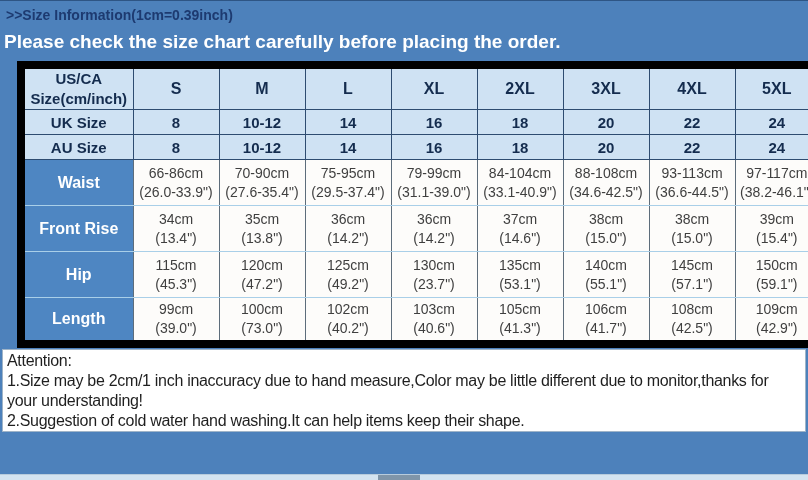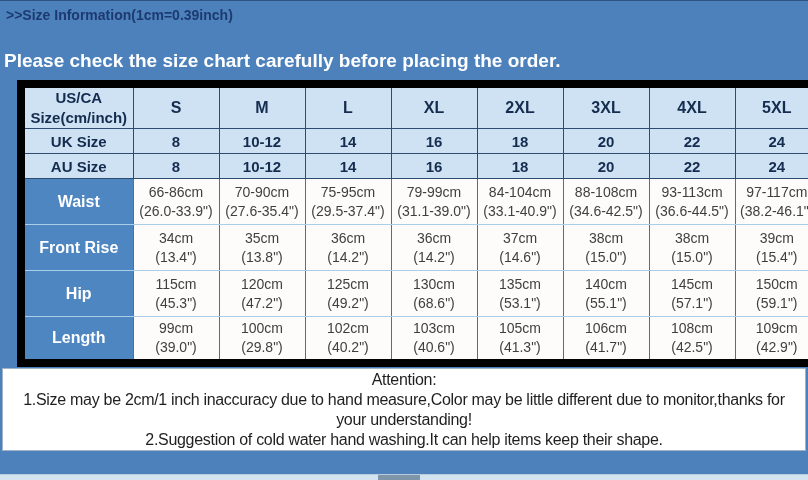--- a/index.html
+++ b/index.html
@@ -22,21 +22,20 @@
     font-weight: bold;
     color: #1d3a70;
   }
 
   .banner {
     height: 32px;
     padding: 2px 6px 0 4px;
     font-size: 19px;
     font-weight: bold;
     color: #ffffff;
-    margin-top: 19px;
   }
 
   table.size-table {
     width: 802px;
     margin: 0 17px;
     border-collapse: collapse;
     table-layout: fixed;
     background: #f0abfc;
     border: 8px solid #000000;
   }
@@ -90,21 +89,21 @@
     height: 83px;
     margin: 1px 2px 0 2px;
     padding: 1px 4px;
     background: #ffffff;
     border: 1px solid #9fb4c8;
     color: #1f1f1f;
     font-size: 16px;
     line-height: 20px;
     letter-spacing: -0.3px;
   }
-  .attention .att-line { display: block; text-align: center; }
+  .attention .att-line { display: block; }
 
   .scroll-strip {
     position: absolute;
     left: 0; bottom: 0;
     width: 808px;
     height: 6px;
     background: #d3e3f0;
     border-top: 1px solid #b7cbdc;
   }
   .scroll-thumb {
@@ -216,37 +215,37 @@
 
       <tr class="measure-row">
         <th class="mlabel">Hip</th>
         <td class="mcell">115cm
 (45.3")</td>
         <td class="mcell">120cm
 (47.2")</td>
         <td class="mcell">125cm
 (49.2")</td>
         <td class="mcell">130cm
-(68.6")</td>
+(23.7")</td>
         <td class="mcell">135cm
 (53.1")</td>
         <td class="mcell">140cm
 (55.1")</td>
         <td class="mcell">145cm
 (57.1")</td>
         <td class="mcell">150cm
 (59.1")</td>
       </tr>
 
       <tr class="measure-row">
         <th class="mlabel">Length</th>
         <td class="mcell">99cm
 (39.0")</td>
         <td class="mcell">100cm
-(29.8")</td>
+(73.0")</td>
         <td class="mcell">102cm
 (40.2")</td>
         <td class="mcell">103cm
 (40.6")</td>
         <td class="mcell">105cm
 (41.3")</td>
         <td class="mcell">106cm
 (41.7")</td>
         <td class="mcell">108cm
 (42.5")</td>

